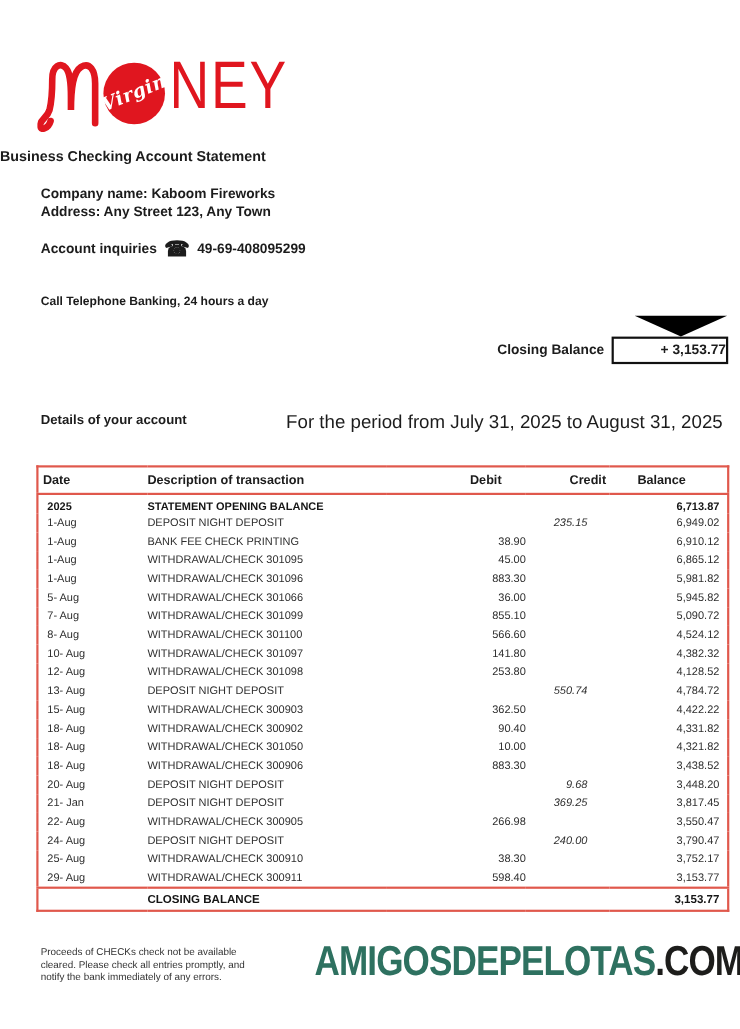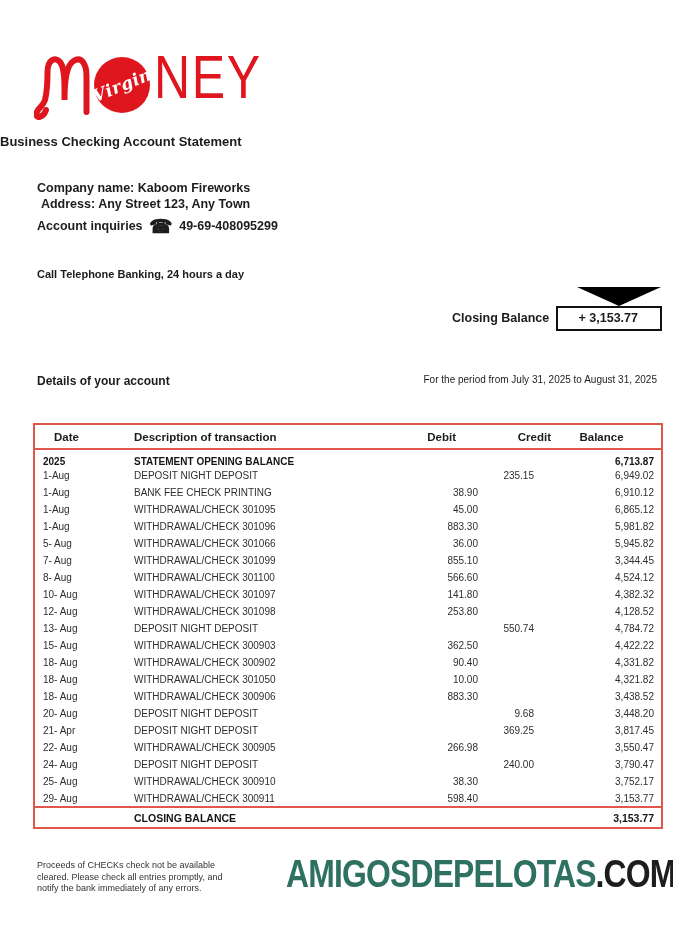--- a/index.html
+++ b/index.html
@@ -20,60 +20,60 @@
   .badge{width:56px;height:56px;border-radius:50%;background:var(--logo_red);margin:9px 4px 0 2px;
          display:flex;align-items:center;justify-content:center;}
   .badge-text{color:#fff;font-family:"DejaVu Serif",serif;font-style:italic;font-weight:bold;
               font-size:17px;transform:rotate(-22deg);letter-spacing:0.5px;}
   .logo-rest{font-size:61px;line-height:56px;font-weight:400;letter-spacing:2px;
              transform:scaleX(0.82);transform-origin:left top;margin-top:1px;}
 
   
   .doc-title{position:absolute;left:0;top:134px;width:100%;text-align:left;
              font-size:13px;font-weight:bold;}
-  .company{position:absolute;left:37px;top:180px;font-size:12.5px;font-weight:bold;line-height:16px;text-align:right;}
+  .company{position:absolute;left:37px;top:168px;font-size:12.5px;font-weight:bold;line-height:16px;}
   .inquiries{position:absolute;left:37px;top:215px;font-size:12.5px;font-weight:bold;}
   .phone-glyph{font-size:19px;vertical-align:-3px;padding:0 3px;}
   .tel-banking{position:absolute;left:37px;top:268px;font-size:11px;font-weight:bold;}
 
   
   .summary{position:absolute;left:452px;top:168px;width:186px;}
   .summary-heading{font-size:13px;font-weight:bold;}
   .summary-row{display:flex;justify-content:space-between;margin-top:14px;
                font-size:12.5px;font-weight:bold;line-height:16px;}
   .down-arrow{position:absolute;left:577px;top:287px;width:0;height:0;
               border-left:42px solid transparent;border-right:42px solid transparent;
               border-top:19px solid #000;}
   .closing-label{position:absolute;left:452px;top:311px;font-size:12.5px;font-weight:bold;}
   .closing-box{position:absolute;left:556px;top:306px;width:106px;height:25px;
                border:2px solid #111;font-size:12.5px;font-weight:bold;text-align:right;
-               line-height:21px;padding-right:22px;}
+               line-height:21px;padding-right:0;}
 
   
   .details-heading{position:absolute;left:37px;top:374px;font-size:12px;font-weight:bold;}
-  .period{position:absolute;right:16px;top:374px;font-size:10px;}
+  .period{position:absolute;right:16px;top:374px;font-size:17px;}
 
   
   .tx-table-wrap{position:absolute;left:33px;top:423px;}
   table{width:628px;border-collapse:collapse;table-layout:fixed;
         border:2px solid var(--table_line);}
   col.w-date{width:100px;} col.w-desc{width:217px;} col.w-debit{width:127px;}
   col.w-credit{width:76px;} col.w-balance{width:108px;}
   thead th{height:25px;border-bottom:2px solid var(--table_line);
            font-size:11.5px;font-weight:bold;vertical-align:middle;}
-  th.h-date{text-align:left;padding-left:19px;}
+  th.h-date{text-align:left;padding-left:4px;}
   th.h-desc{text-align:left;}
   th.h-debit{text-align:right;padding-right:22px;}
   th.h-credit{text-align:right;padding-right:3px;}
   th.h-balance{text-align:center;padding-right:12px;}
   tbody td{height:17px;font-size:10px;vertical-align:middle;color:#2e2e2e;}
   tbody tr:first-child td{padding-top:6px;}
   td.c-date{padding-left:8px;}
   td.c-debit{text-align:right;}
-  td.c-credit{text-align:right;padding-right:20px;}
+  td.c-credit{text-align:right;padding-right:20px;font-style:italic;}
   td.c-balance{text-align:right;padding-right:7px;}
   tr.bold td{font-weight:bold;color:#151515;}
   tfoot td{border-top:2px solid var(--table_line);height:21px;font-size:10.5px;
            font-weight:bold;vertical-align:middle;color:#151515;}
 
   
   .disclaimer{position:absolute;left:37px;top:860px;font-size:9px;line-height:11.5px;color:#333;}
   .brand{position:absolute;left:286px;top:853px;font-size:38px;font-weight:bold;
          letter-spacing:-1px;white-space:nowrap;transform:scaleX(0.84);transform-origin:left top;}
   .brand-green{color:var(--brand_green);}
@@ -177,21 +177,21 @@
     <td class="c-desc">WITHDRAWAL/CHECK 301066</td>
     <td class="c-debit">36.00</td>
     <td class="c-credit"></td>
     <td class="c-balance">5,945.82</td>
   </tr>
           <tr class="t-row">
     <td class="c-date">7- Aug</td>
     <td class="c-desc">WITHDRAWAL/CHECK 301099</td>
     <td class="c-debit">855.10</td>
     <td class="c-credit"></td>
-    <td class="c-balance">3,344.45</td>
+    <td class="c-balance">5,090.72</td>
   </tr>
           <tr class="t-row">
     <td class="c-date">8- Aug</td>
     <td class="c-desc">WITHDRAWAL/CHECK 301100</td>
     <td class="c-debit">566.60</td>
     <td class="c-credit"></td>
     <td class="c-balance">4,524.12</td>
   </tr>
           <tr class="t-row">
     <td class="c-date">10- Aug</td>
@@ -243,21 +243,21 @@
     <td class="c-balance">3,438.52</td>
   </tr>
           <tr class="t-row">
     <td class="c-date">20- Aug</td>
     <td class="c-desc">DEPOSIT NIGHT DEPOSIT</td>
     <td class="c-debit"></td>
     <td class="c-credit">9.68</td>
     <td class="c-balance">3,448.20</td>
   </tr>
           <tr class="t-row">
-    <td class="c-date">21- Apr</td>
+    <td class="c-date">21- Jan</td>
     <td class="c-desc">DEPOSIT NIGHT DEPOSIT</td>
     <td class="c-debit"></td>
     <td class="c-credit">369.25</td>
     <td class="c-balance">3,817.45</td>
   </tr>
           <tr class="t-row">
     <td class="c-date">22- Aug</td>
     <td class="c-desc">WITHDRAWAL/CHECK 300905</td>
     <td class="c-debit">266.98</td>
     <td class="c-credit"></td>

